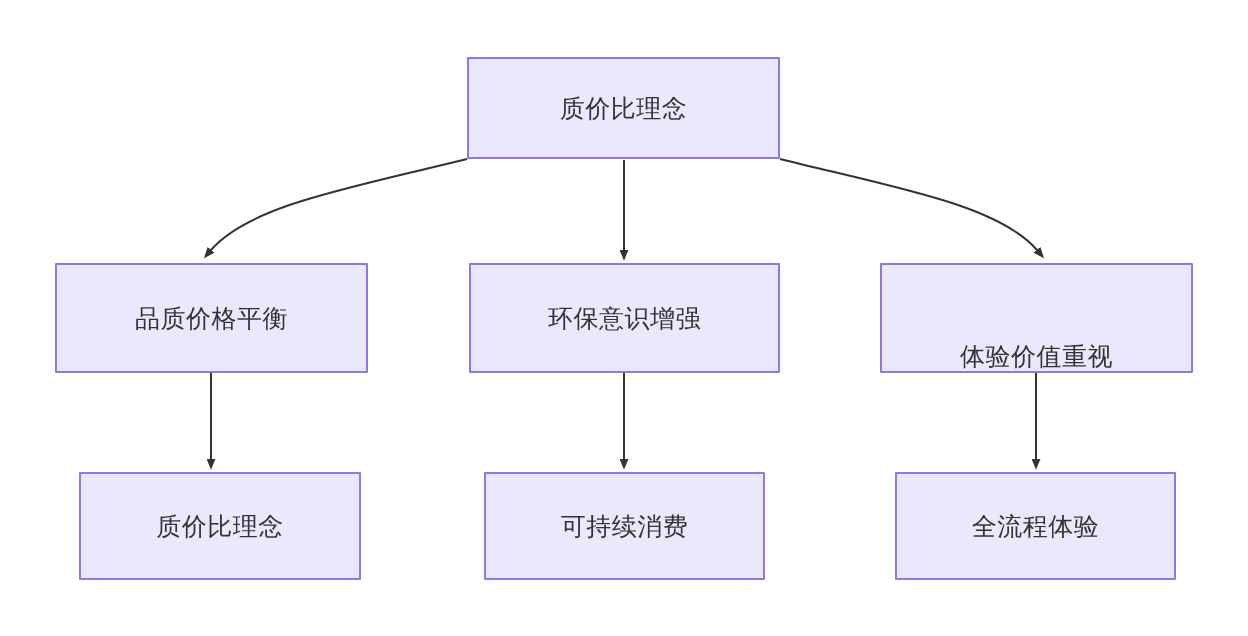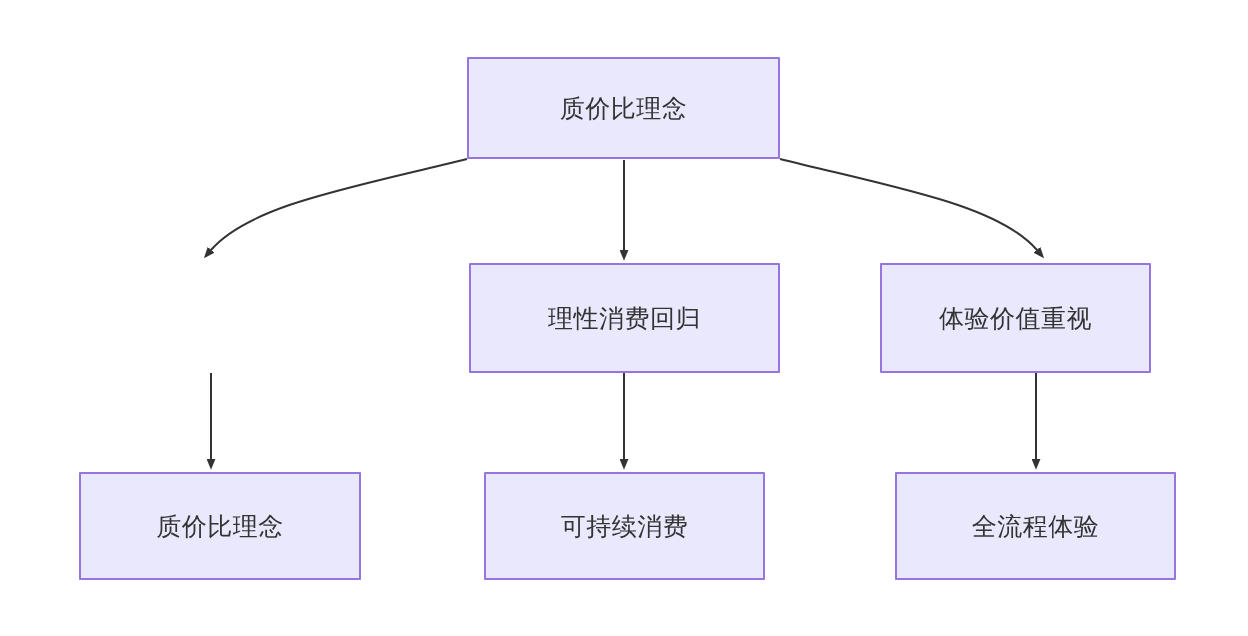--- a/index.html
+++ b/index.html
@@ -65,26 +65,29 @@
         <path d="M 211,373 L 211,459" fill="none" stroke="#333333" stroke-width="2" marker-end="url(#arrowhead)"></path>
         <path d="M 624,373 L 624,459" fill="none" stroke="#333333" stroke-width="2" marker-end="url(#arrowhead)"></path>
         <path d="M 1036,373 L 1036,459" fill="none" stroke="#333333" stroke-width="2" marker-end="url(#arrowhead)"></path>
       </g>
   </svg>
 
   <div class="node" style="left: 467px; top: 57px; width: 313px; height: 102px; background: rgb(234, 232, 253); border-color: rgb(151, 117, 224); border-width: 2px;">
     <span class="node-label">质价比理念</span>
   </div>
 
+  <div class="node" style="left: 55px; top: 263px; width: 313px; height: 110px; background: rgb(234, 232, 253); border-color: rgb(151, 117, 224); border-width: 2px;">
+    <span class="node-label">品质价格平衡</span>
+  </div>
 
   <div class="node" style="left: 469px; top: 263px; width: 311px; height: 110px; background: rgb(234, 232, 253); border-color: rgb(151, 117, 224); border-width: 2px;">
-    <span class="node-label">理性消费回归</span>
+    <span class="node-label">环保意识增强</span>
   </div>
 
-  <div class="node" style="left: 880px; top: 263px; width: 271px; height: 110px; background: rgb(234, 232, 253); border-color: rgb(151, 117, 224); border-width: 2px;">
+  <div class="node" style="left: 880px; top: 263px; width: 313px; height: 110px; background: rgb(234, 232, 253); border-color: rgb(151, 117, 224); border-width: 2px; align-items: flex-end;">
     <span class="node-label">体验价值重视</span>
   </div>
 
   <div class="node" style="left: 71px; top: 472px; width: 282px; height: 108px; background: rgb(234, 232, 253); border-color: rgb(151, 117, 224); border-width: 2px; margin-left: 8px;">
     <span class="node-label">质价比理念</span>
   </div>
 
   <div class="node" style="left: 484px; top: 472px; width: 281px; height: 108px; background: rgb(234, 232, 253); border-color: rgb(151, 117, 224); border-width: 2px;">
     <span class="node-label">可持续消费</span>
   </div>

